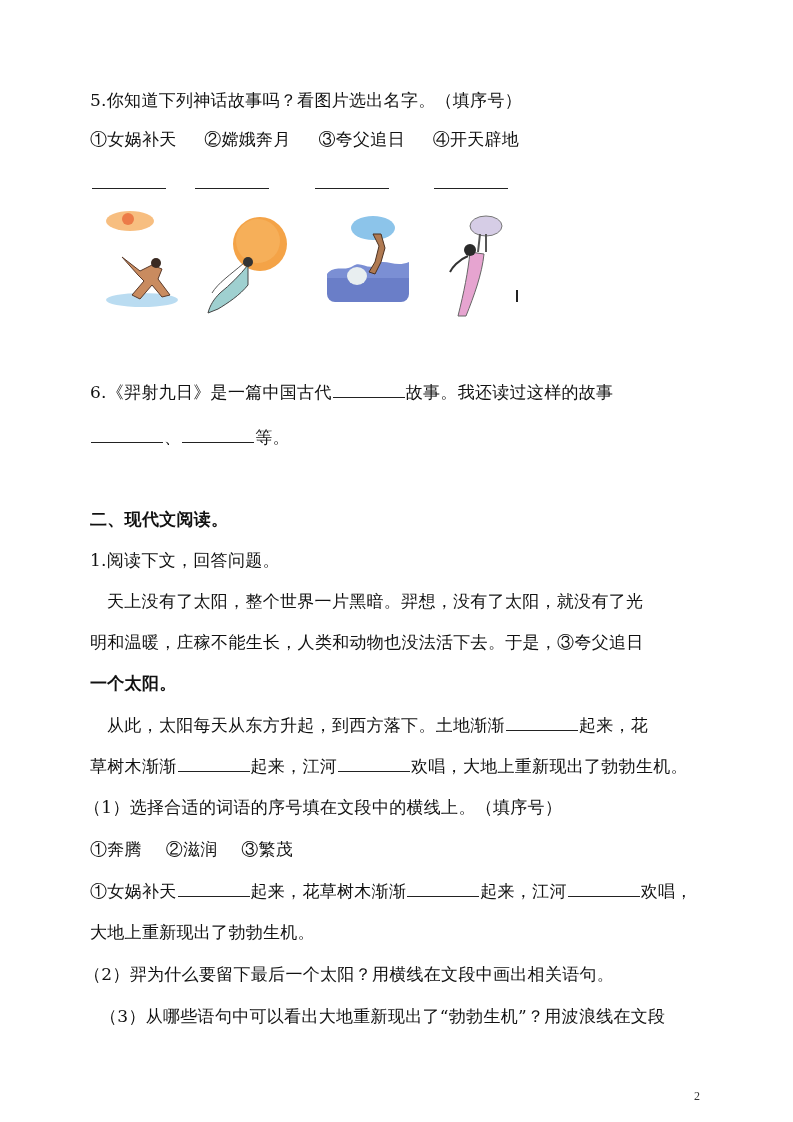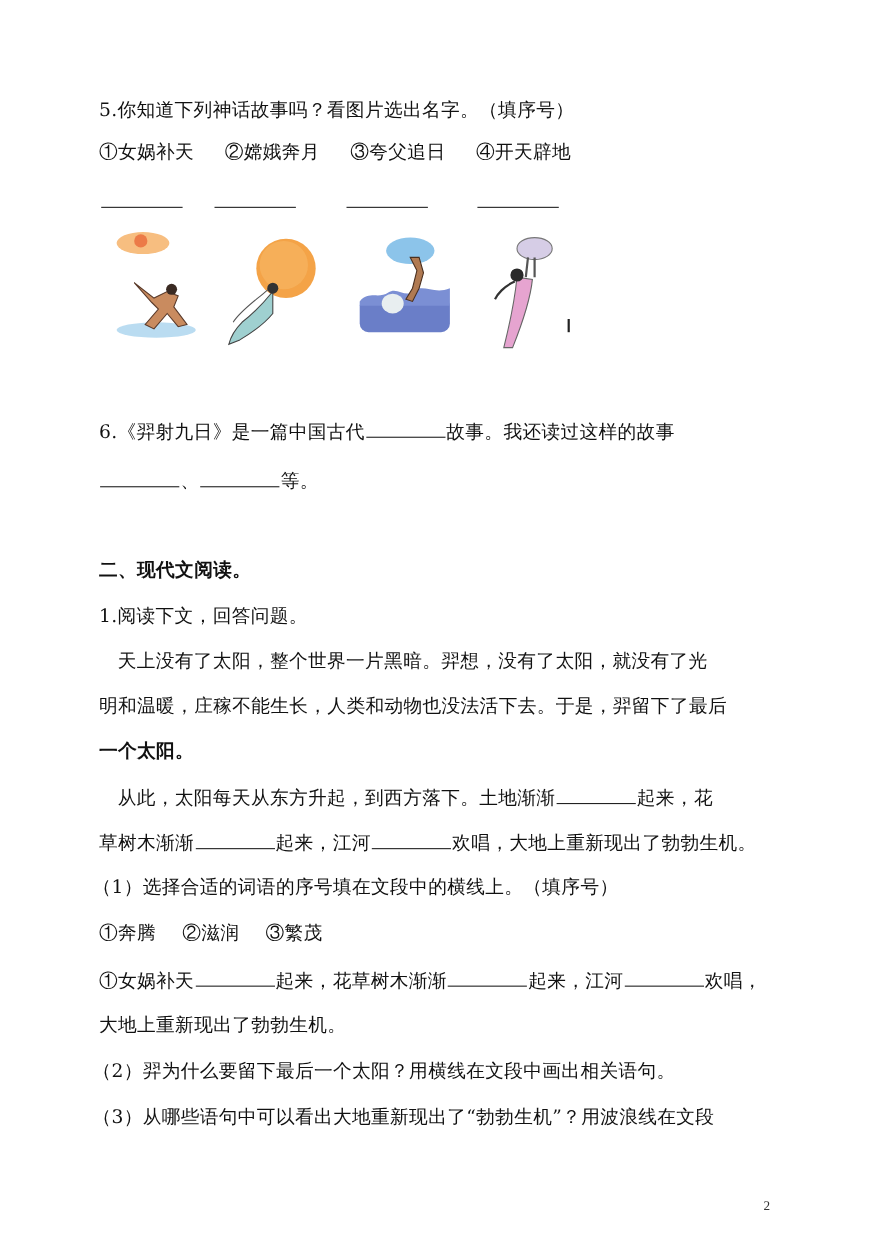--- a/index.html
+++ b/index.html
@@ -80,21 +80,21 @@
   <span>6.《羿射九日》是一篇中国古代</span><span class="blank w70"></span><span>故事。我还读过这样的故事</span>
 </div>
 <div class="line" style="top:426px;">
   <span class="blank w70"></span><span>、</span><span class="blank w70"></span><span>等。</span>
 </div>
 
 <div class="line bold" style="top:508px;">二、现代文阅读。</div>
 <div class="line" style="top:549px;">1.阅读下文，回答问题。</div>
 
 <div class="line" style="top:590px; left:107px;">天上没有了太阳，整个世界一片黑暗。羿想，没有了太阳，就没有了光</div>
-<div class="line" style="top:631px;">明和温暖，庄稼不能生长，人类和动物也没法活下去。于是，羿留下了最后</div>
+<div class="line" style="top:631px;">明和温暖，庄稼不能生长，人类和动物也没法活下去。于是，③夸父追日</div>
 <div class="line" style="top:672px;font-weight:bold;">一个太阳。</div>
 
 <div class="line" style="top:714px; left:107px;text-align:center;">
   <span>从此，太阳每天从东方升起，到西方落下。土地渐渐</span><span class="blank w70"></span><span>起来，花</span>
 </div>
 <div class="line" style="top:755px;font-family:Liberation Serif, serif;">
   <span>草树木渐渐</span><span class="blank w70"></span><span>起来，江河</span><span class="blank w70"></span><span>欢唱，大地上重新现出了勃勃生机。</span>
 </div>
 
 <div class="line" style="top:796px; left:84px;text-align:right;">（1）选择合适的词语的序号填在文段中的横线上。（填序号）</div>
@@ -103,15 +103,15 @@
   <span class="opt" style="margin-right:18px;">②滋润</span>
   <span class="opt">③繁茂</span>
 </div>
 
 <div class="line" style="top:880px;">
   <span>①女娲补天</span><span class="blank w70"></span><span>起来，花草树木渐渐</span><span class="blank w70"></span><span>起来，江河</span><span class="blank w70"></span><span>欢唱，</span>
 </div>
 <div class="line" style="top:921px;text-align:right;">大地上重新现出了勃勃生机。</div>
 
 <div class="line" style="top:963px; left:84px;">（2）羿为什么要留下最后一个太阳？用横线在文段中画出相关语句。</div>
-<div class="line" style="top:1005px; left:84px;">（3）从哪些语句中可以看出大地重新现出了“勃勃生机”？用波浪线在文段</div>
+<div class="line" style="top:1005px; left:100px;">（3）从哪些语句中可以看出大地重新现出了“勃勃生机”？用波浪线在文段</div>
 
 <div class="pagenum">2</div>
 
 </body></html>

